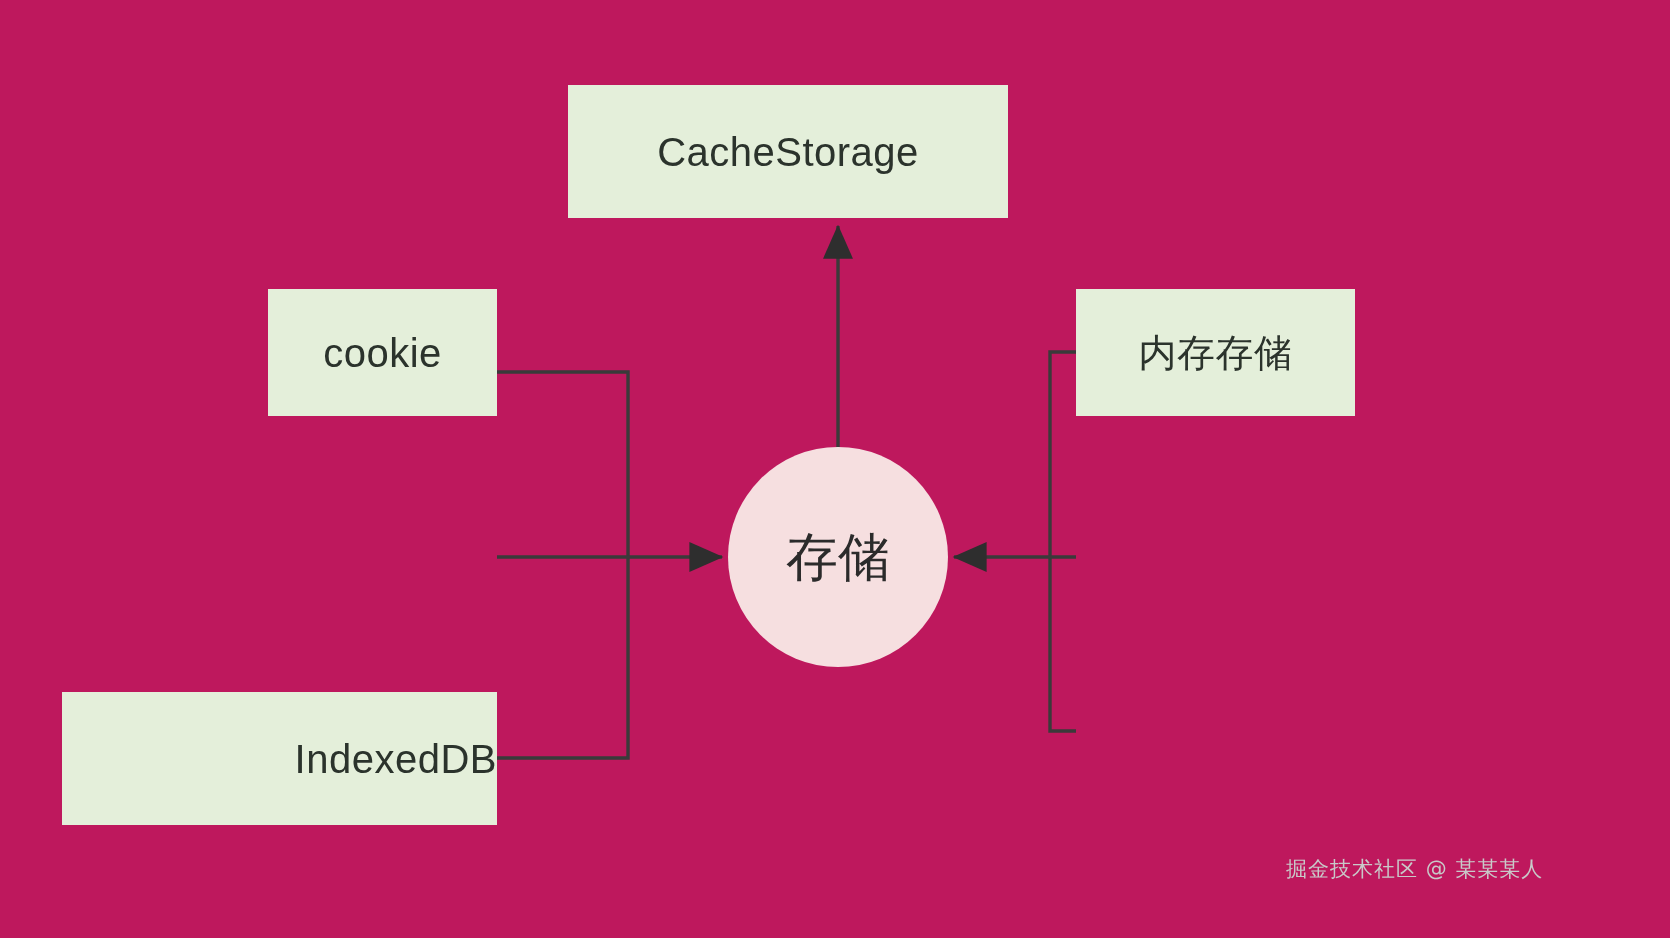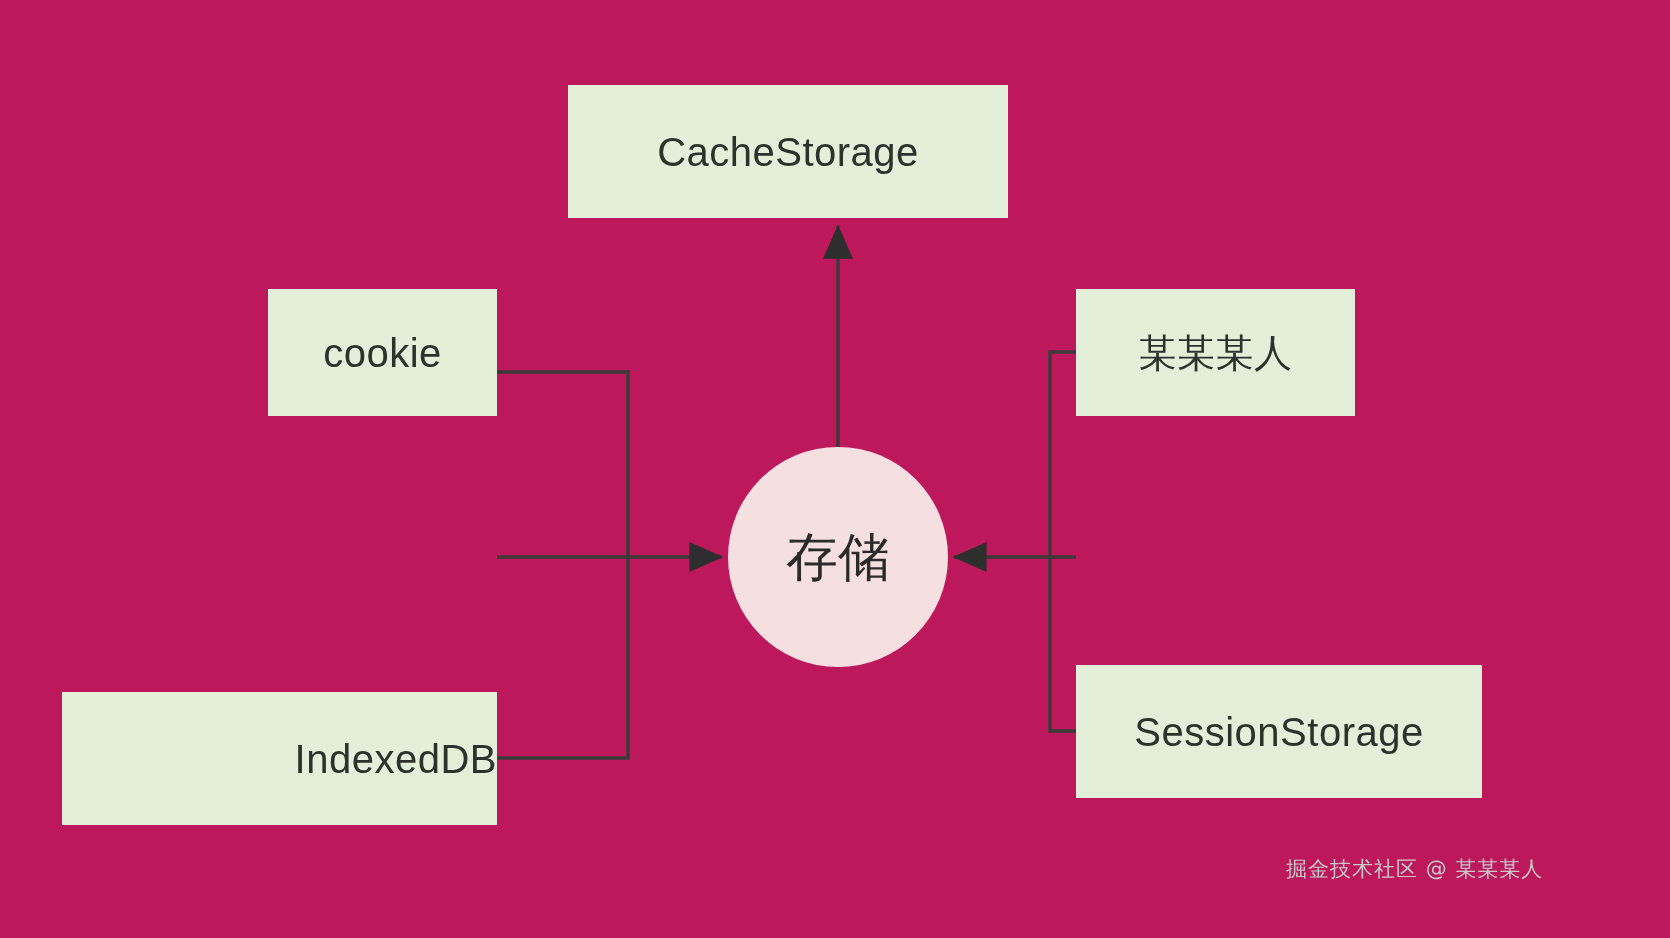--- a/index.html
+++ b/index.html
@@ -107,27 +107,24 @@
   <div class="node-box" style="left:268px; top:289px; width:229px; height:127px;">
     <span>cookie</span>
   </div>
 
 
   <div class="node-box" style="left:62px; top:692px; width:435px; height:133px;justify-content:flex-end;">
     <span>IndexedDB</span>
   </div>
 
   <div class="node-box cn" style="left:1076px; top:289px; width:279px; height:127px;">
-    <span>某某某人</span>
+    <span>内存存储</span>
   </div>
 
 
-  <div class="node-box" style="left:1076px; top:665px; width:406px; height:133px;">
-    <span>SessionStorage</span>
-  </div>
 
   <div class="hub-circle" style="left:728px; top:447px; width:220px; height:220px;">
     <span>存储</span>
   </div>
 
   <div class="watermark" style="left:1270px; top:855px;">掘金技术社区 @ 某某某人</div>
 
 </div>
 
 </body></html>

